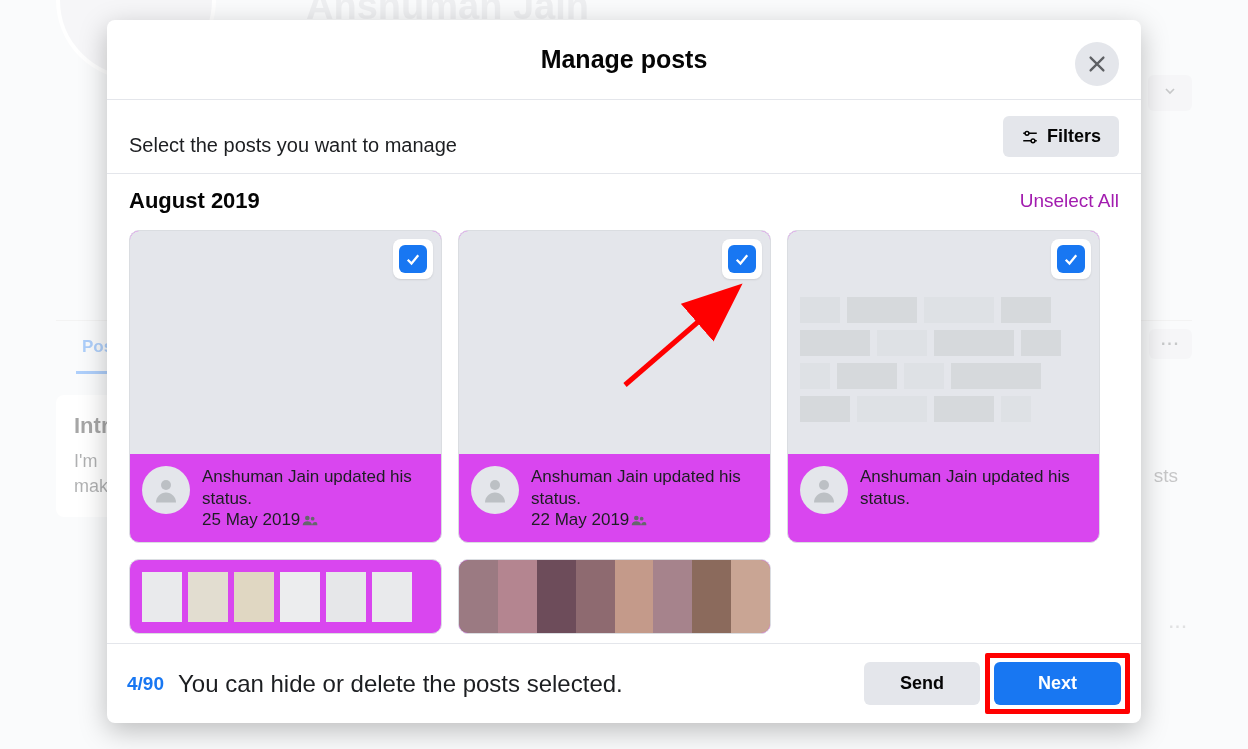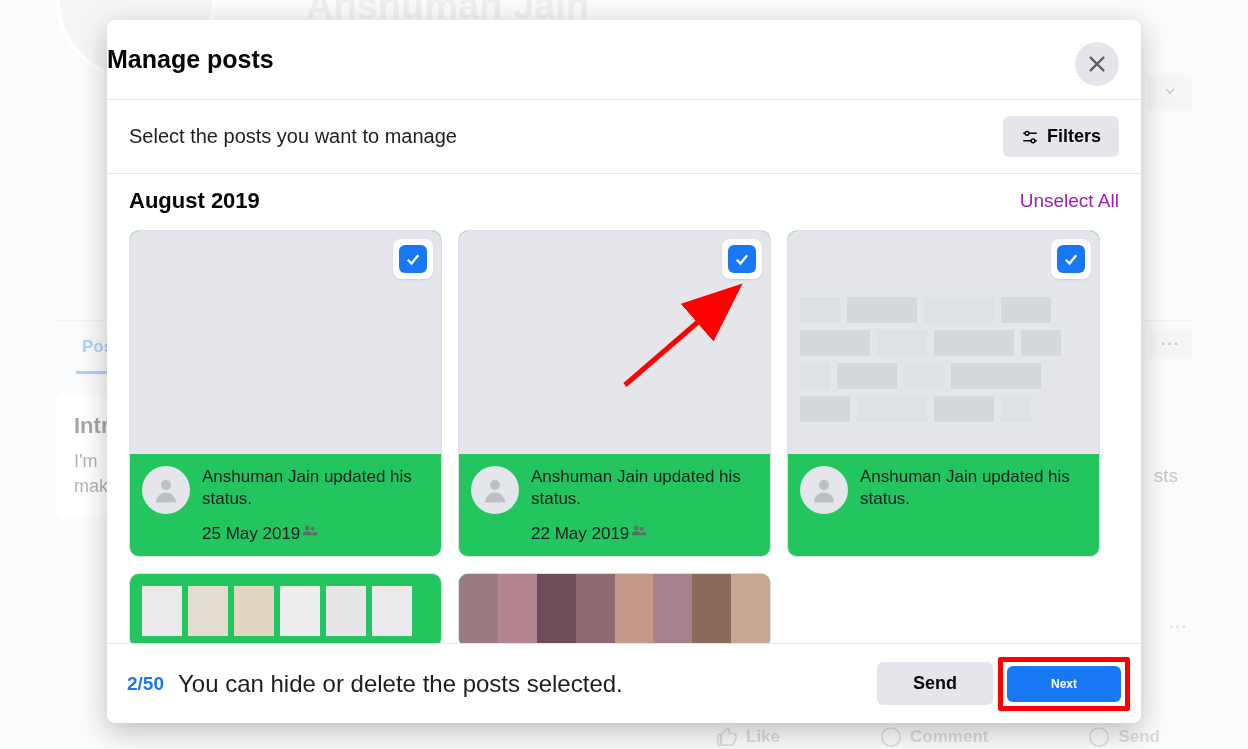--- a/index.html
+++ b/index.html
@@ -119,21 +119,21 @@
       border-radius: 8px;
       box-shadow: 0 8px 28px rgba(0,0,0,0.25);
       display: flex;
       flex-direction: column;
       overflow: hidden;
       height: 703px;
     }
     .modal-header {
       display: flex;
       align-items: center;
-      justify-content: flex-start;
+      justify-content: center;
       position: relative;
       height: 80px;
       border-bottom: 1px solid #e4e6eb;
     }
     .modal-title {
       font-size: 25px;
       font-weight: 700;
       color: #050505;
     }
     .close-btn {
@@ -144,21 +144,21 @@
       border-radius: 50%;
       background: #e4e6eb;
       display: flex;
       align-items: center;
       justify-content: center;
       cursor: pointer;
     }
     .close-btn svg { width: 22px; height: 22px; fill: #5e6064; }
     .modal-subheader {
       display: flex;
-      align-items: center;
+      align-items: flex-end;
       justify-content: space-between;
       padding: 16px 22px;
       border-bottom: 1px solid #e4e6eb;
     }
     .subheader-text { font-size: 20px; color: #1c1e21; }
     .filters-btn {
       background: #e4e6eb;
       border-radius: 6px;
       padding: 10px 18px;
       display: flex;
@@ -198,21 +198,21 @@
     .post-grid {
       display: flex;
       gap: 16px;
       flex-wrap: wrap;
     }
     .post-card {
       width: 313px;
       border: 1px solid #dadde1;
       border-radius: 10px;
       overflow: hidden;
-      background: #22c55e;
+      background: #d946ef;
       position: relative;
     }
     .post-image {
       width: 100%;
       height: 223px;
       background: #e4e6eb;
       position: relative;
     }
     .check-badge {
       position: absolute;
@@ -248,22 +248,23 @@
     }
     .post-avatar svg { width: 30px; height: 30px; fill: #bcc0c4; }
     .post-info { flex: 1; }
     .post-text {
       font-size: 17px;
       color: #1c1e21;
       line-height: 1.3;
     }
     .post-date-row {
       display: flex;
+      align-items: center;
       gap: 2px;
-      margin-top: 14px;
+      margin-top: 0;
     }
     .post-date {
       font-size: 17px;
       color: #1c1e21;
     }
     .post-date-row svg { width: 16px; height: 12px; fill: #65676b; }
     .blurred-content {
       position: absolute;
       left: 12px; right: 12px; top: 66px; bottom: 12px;
       display: flex;
@@ -308,21 +309,21 @@
       font-size: 18px;
       font-weight: 600;
       color: #050505;
       cursor: pointer;
     }
     .next-btn {
       background: #1877f2;
       color: #fff;
       border-radius: 6px;
       padding: 11px 44px;
-      font-size: 12px;
+      font-size: 18px;
       font-weight: 600;
       cursor: pointer;
     }
     .next-highlight {
       position: absolute;
       border: 5px solid #ff0000;
       border-radius: 2px;
       pointer-events: none;
     }
     .annotation-arrow {
@@ -348,40 +349,20 @@
     <div class="bg-menu-btn">···</div>
   </div>
   <div class="bg-intro">
     <h2>Intro</h2>
     <p>I'm</p>
     <p>mak</p>
   </div>
 
   <div class="bg-posts-label">sts</div>
   <div class="bg-menu2">···</div>
-  <div class="bg-actions">
-    <div class="bg-action">
-      <svg width="22" height="22" viewBox="0 0 24 24">
-          <path d="M2 21h3V9H2v12zm19-11c0-1.1-.9-2-2-2h-5.3l.8-3.8v-.3c0-.4-.2-.8-.4-1.1L13 2 6.6 8.4C6.2 8.8 6 9.3 6 9.8V19c0 1.1.9 2 2 2h9c.8 0 1.5-.5 1.8-1.2l3-7c.1-.3.2-.5.2-.8v-2z" fill="none" stroke="#94969b" stroke-width="1.5"></path>
-        </svg>
-      <span>Like</span>
-    </div>
-    <div class="bg-action">
-      <svg width="22" height="22" viewBox="0 0 24 24">
-          <circle cx="12" cy="12" r="10" fill="none" stroke="#94969b" stroke-width="1.5"></circle>
-        </svg>
-      <span>Comment</span>
-    </div>
-    <div class="bg-action">
-      <svg width="22" height="22" viewBox="0 0 24 24">
-          <circle cx="12" cy="12" r="10" fill="none" stroke="#94969b" stroke-width="1.5"></circle>
-        </svg>
-      <span>Send</span>
-    </div>
-  </div>
 </div>
 
 <div class="modal-backdrop">
   <div class="modal">
 
     <div class="modal-header">
       <div class="modal-title">Manage posts</div>
       <div class="close-btn">
         <svg viewBox="0 0 24 24">
             <path d="M5 5l14 14M19 5L5 19" stroke="#5e6064" stroke-width="2.5" stroke-linecap="round"></path>
@@ -544,21 +525,21 @@
             <div class="partial2-cell" style="background:#a6838c"></div>
             <div class="partial2-cell" style="background:#8b6a5c"></div>
             <div class="partial2-cell" style="background:#c9a594"></div>
           </div>
         </div>
 
       </div>
     </div>
 
     <div class="modal-footer">
-      <span class="footer-count">2/50</span>
+      <span class="footer-count">4/90</span>
       <span class="footer-text">You can hide or delete the posts selected.</span>
       <div class="clear-btn">Send</div>
       <div style="position:relative;">
         <div class="next-btn">Next</div>
         <div class="next-highlight" style="top:-9px;left:-9px;right:-9px;bottom:-9px;"></div>
       </div>
     </div>
 
   </div>
 </div>

